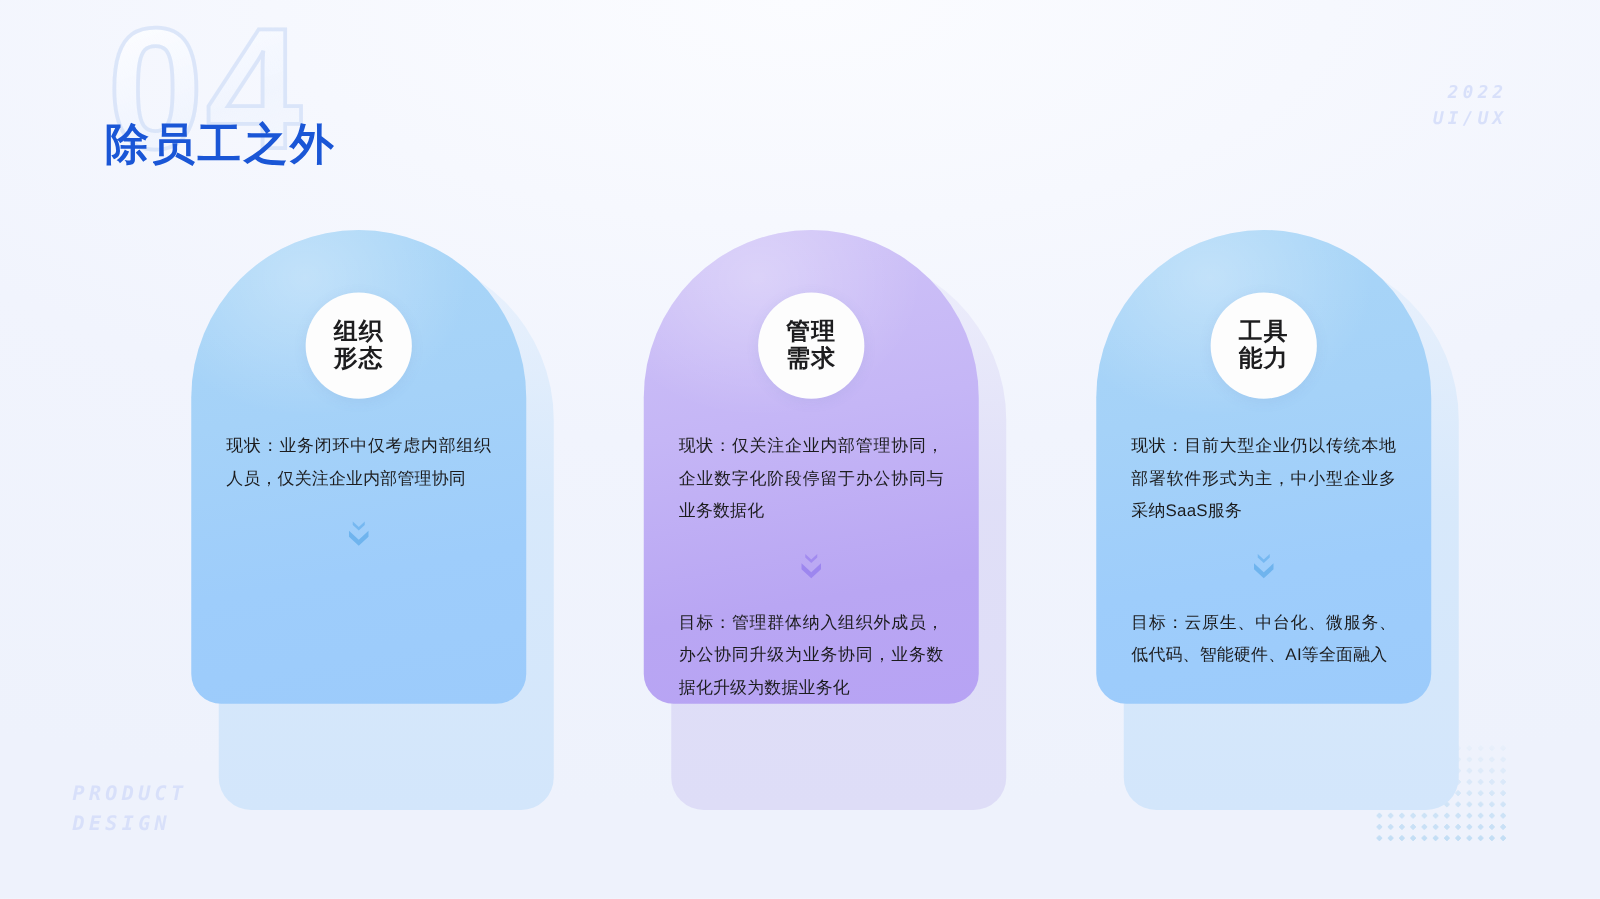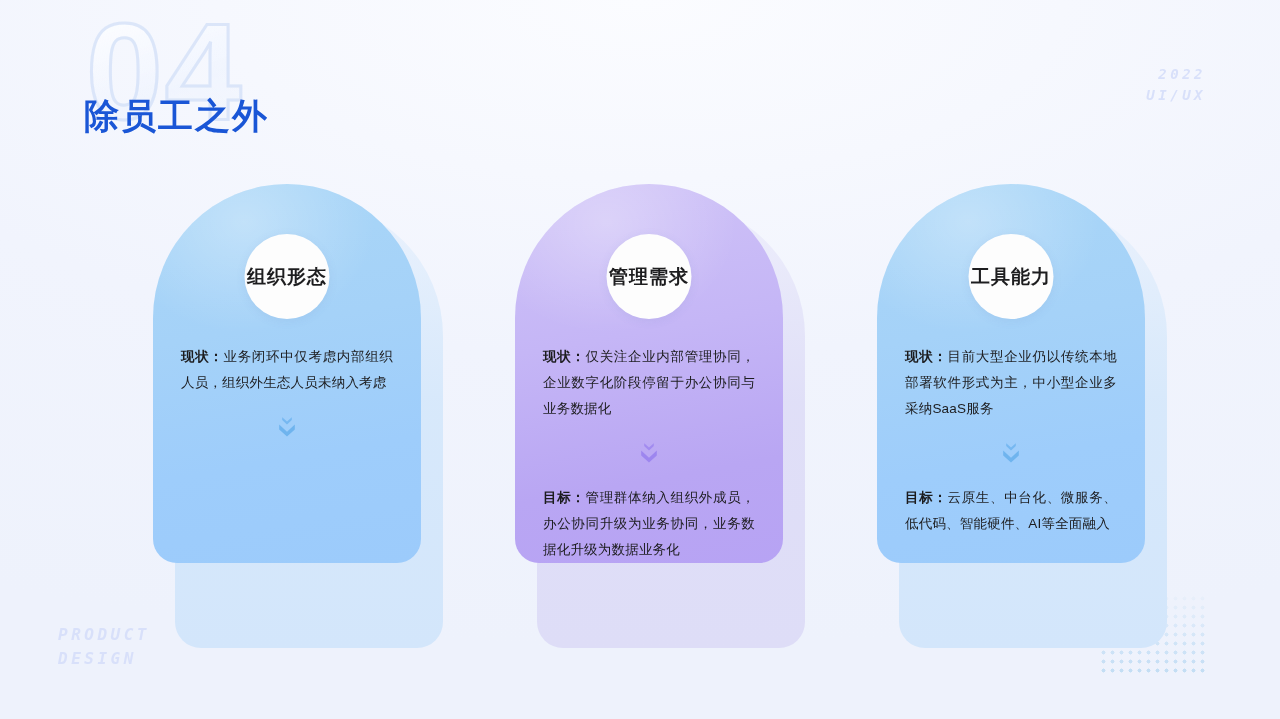--- a/index.html
+++ b/index.html
@@ -173,21 +173,21 @@
   .badge {
     position: absolute;
     left: 50%;
     top: 50px;
     transform: translateX(-50%);
     width: 85px;
     height: 85px;
     border-radius: 50%;
     background: #fdfdfd;
     display: flex;
-    flex-direction: row;
+    flex-direction: column;
     align-items: center;
     justify-content: center;
     z-index: 3;
     box-shadow: 0 2px 10px rgba(90,120,180,0.10);
   }
   .badge-line {
     font-size: 19px;
     font-weight: 700;
     color: #1d1d1f;
     line-height: 1.12;
@@ -206,21 +206,21 @@
   }
   .para {
     font-size: 13.5px;
     line-height: 26px;
     color: #1c1c1e;
     text-align: justify;
     text-justify: inter-ideograph;
     letter-spacing: .2px;
   }
   .para .lead {
-    font-weight: 700;
+    font-weight: 400;
   }
 
   .divider {
     height: 36px;
     display: flex;
     align-items: center;
     justify-content: center;
   }
   .chev {
     display: block;
@@ -261,21 +261,21 @@
     <div class="card-wrap c1" data-interactable="true">
       <div class="card-back blue" data-interactable="false"></div>
       <div class="card-front blue" data-interactable="false"></div>
 
       <div class="badge" data-interactable="false">
         <div class="badge-line" data-interactable="false">组织</div>
         <div class="badge-line" data-interactable="false">形态</div>
       </div>
 
       <div class="card-body" data-interactable="false">
-        <p class="para" data-interactable="false"><span class="lead" data-interactable="false">现状：</span><span data-interactable="false">业务闭环中仅考虑内部组织人员，组织外生态人员未纳入考虑</span></p>
+        <p class="para" data-interactable="false"><span class="lead" data-interactable="false">现状：</span><span data-interactable="false">业务闭环中仅考虑内部组织人员，仅关注企业内部管理协同</span></p>
 
         <div class="divider" data-interactable="false">
           <svg class="chev blue" width="18" height="22" viewBox="0 0 18 22" data-interactable="false">
             <path d="M4.2 1.2 L9 5.6 L13.8 1.2 L13.8 4.0 L9 8.4 L4.2 4.0 Z" fill="currentColor" opacity="0.85"></path>
             <path d="M1.2 8.6 L9 15.8 L16.8 8.6 L16.8 13.4 L9 20.6 L1.2 13.4 Z" fill="currentColor"></path>
           </svg>
         </div>
 
       </div>
     </div>

